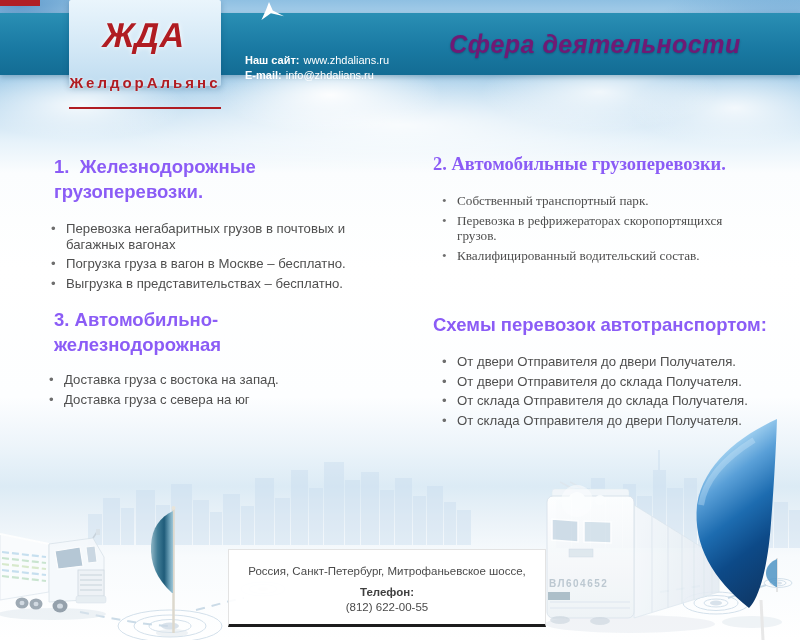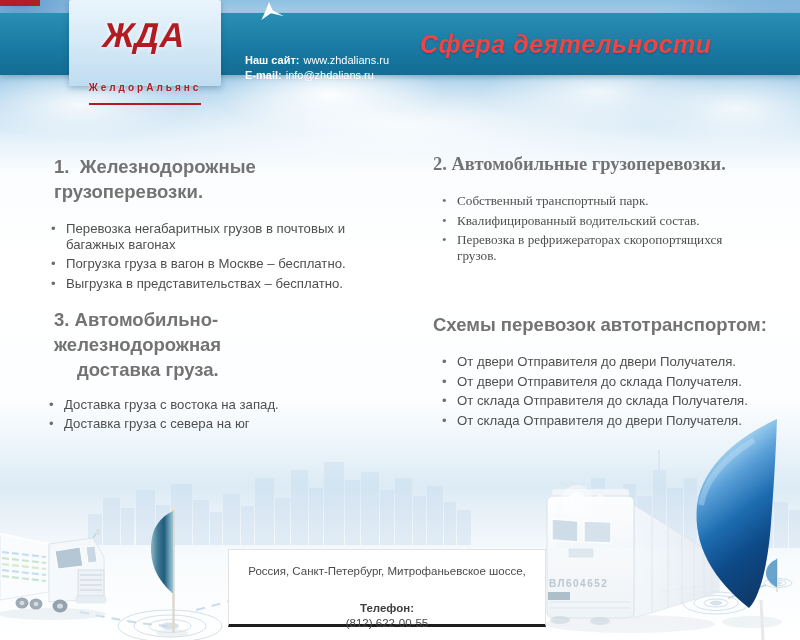--- a/index.html
+++ b/index.html
@@ -32,52 +32,52 @@
     background:linear-gradient(180deg,#2a8fb4 0%,#1a7aa3 55%,#136c94 100%);
     box-shadow:0 2px 5px rgba(0,50,80,.25);}
   .bird{position:absolute;left:252px;top:1px;width:34px;height:19px;z-index:3;}
 
   .logo-card{position:absolute;left:69px;top:0;width:152px;height:86px;z-index:5;
     background:linear-gradient(180deg,#eaf5fc 0%,#d3e8f6 55%,#bfdcf0 100%);
     box-shadow:0 2px 6px rgba(0,60,100,.3);border-radius:2px;text-align:center;}
   .logo-abbr{margin-top:18px;font-size:34px;font-weight:bold;color:#b01c22;
     transform:skewX(-12deg) scaleY(1.02);letter-spacing:1px;line-height:1;
     text-shadow:0 0 5px rgba(255,255,255,.9);}
-  .logo-name{display:inline-block;margin-top:12px;font-size:10px;font-weight:bold;color:#b01c22;
-    letter-spacing:3px;border-bottom:2px solid #b01c22;padding-bottom:10px;
+  .logo-name{display:inline-block;margin-top:4px;font-size:15px;font-weight:bold;color:#b01c22;
+    letter-spacing:3px;border-bottom:2px solid #b01c22;padding-bottom:16px;
     text-shadow:0 0 3px rgba(255,255,255,.8);}
 
   .contact{position:absolute;left:245px;top:36px;z-index:6;color:#fff;font-size:11px;line-height:1.32;margin-top:17px;}
   .contact .lbl{font-weight:bold;margin-right:4px;}
 
-  .slide-title{position:absolute;left:420px;top:30px;width:350px;z-index:6;text-align:left;
-    color:#ef4444;font-size:25px;font-weight:bold;font-style:italic;letter-spacing:.5px;
+  .slide-title{position:absolute;left:420px;top:30px;width:350px;z-index:6;text-align:center;
+    color:#701a75;font-size:25px;font-weight:bold;font-style:italic;letter-spacing:.5px;
     text-shadow:0 1px 2px rgba(0,40,60,.35);}
 
   
   .blk{position:absolute;z-index:3;}
-  .blk h2{margin:0;font-size:18.5px;line-height:1.35;font-weight:bold;color:#737373;white-space:pre-wrap;}
+  .blk h2{margin:0;font-size:18.5px;line-height:1.35;font-weight:bold;color:#8b5cf6;white-space:pre-wrap;}
   .blk .indent2{padding-left:23px;}
   .blk ul{list-style:none;margin:16px 0 0;padding:0;}
   .blk li{position:relative;padding-left:24px;font-size:13.2px;line-height:1.18;margin-bottom:4px;color:#4f4f4f;}
   .blk li::before{content:"\2022";position:absolute;left:9px;top:0;color:#6e6e6e;}
   .blk li.j{text-align:justify;}
   #blk1{left:42px;top:155px;width:362px;}
   #blk1 h2{padding-left:12px;}
   #blk2{left:433px;top:152px;width:322px;font-family:Liberation Serif, serif;}
   #blk3{left:40px;top:308px;width:345px;}
   #blk3 h2{padding-left:14px;}
   #blk3 ul{margin-top:14px;}
   #blk4{left:433px;top:313px;width:340px;}
 
   
   .addr-box{position:absolute;left:228px;top:549px;width:316px;height:60px;z-index:5;
     background:rgba(255,255,255,.92);border:1px solid #e3e3e3;border-bottom:3px solid #1c1c1c;
     text-align:center;padding-top:14px;font-size:11.5px;line-height:1.32;color:#4a4a4a;}
-  .addr-box .phone-lbl{margin-top:22px;font-weight:bold;color:#3f3f3f;}
+  .addr-box .phone-lbl{margin-top:6px;font-weight:bold;color:#3f3f3f;}
 </style>
 </head>
 <body>
 
 <div class="slide">
 
   <div class="sky"></div>
 
   <svg class="bg-art" width="800" height="640" viewBox="0 0 800 640">
     <defs>
@@ -295,27 +295,27 @@
       <li>Перевозка негабаритных  грузов в почтовых и багажных вагонах</li>
       <li>Погрузка груза в вагон в Москве – бесплатно.</li>
       <li>Выгрузка в представительствах – бесплатно.</li>
     </ul>
   </div>
 
   <div class="blk" id="blk2">
     <h2>2. Автомобильные грузоперевозки.</h2>
     <ul>
       <li>Собственный транспортный парк.</li>
+      <li>Перевозка в рефрижераторах скоропортящихся грузов.</li>
       <li>Квалифицированный водительский состав.</li>
-      <li>Перевозка в рефрижераторах скоропортящихся грузов.</li>
     </ul>
   </div>
 
   <div class="blk" id="blk3">
-    <h2><span>3. Автомобильно-железнодорожная</span><br><span class="indent2">доставка груза.</span></h2>
+    <h2><span>3. Автомобильно-железнодорожная</span><br></h2>
     <ul>
       <li>Доставка груза с востока на запад.</li>
       <li>Доставка груза с севера на юг</li>
     </ul>
   </div>
 
   <div class="blk" id="blk4">
     <h2>Схемы перевозок автотранспортом:</h2>
     <ul>
       <li>От двери Отправителя до двери Получателя.</li>

